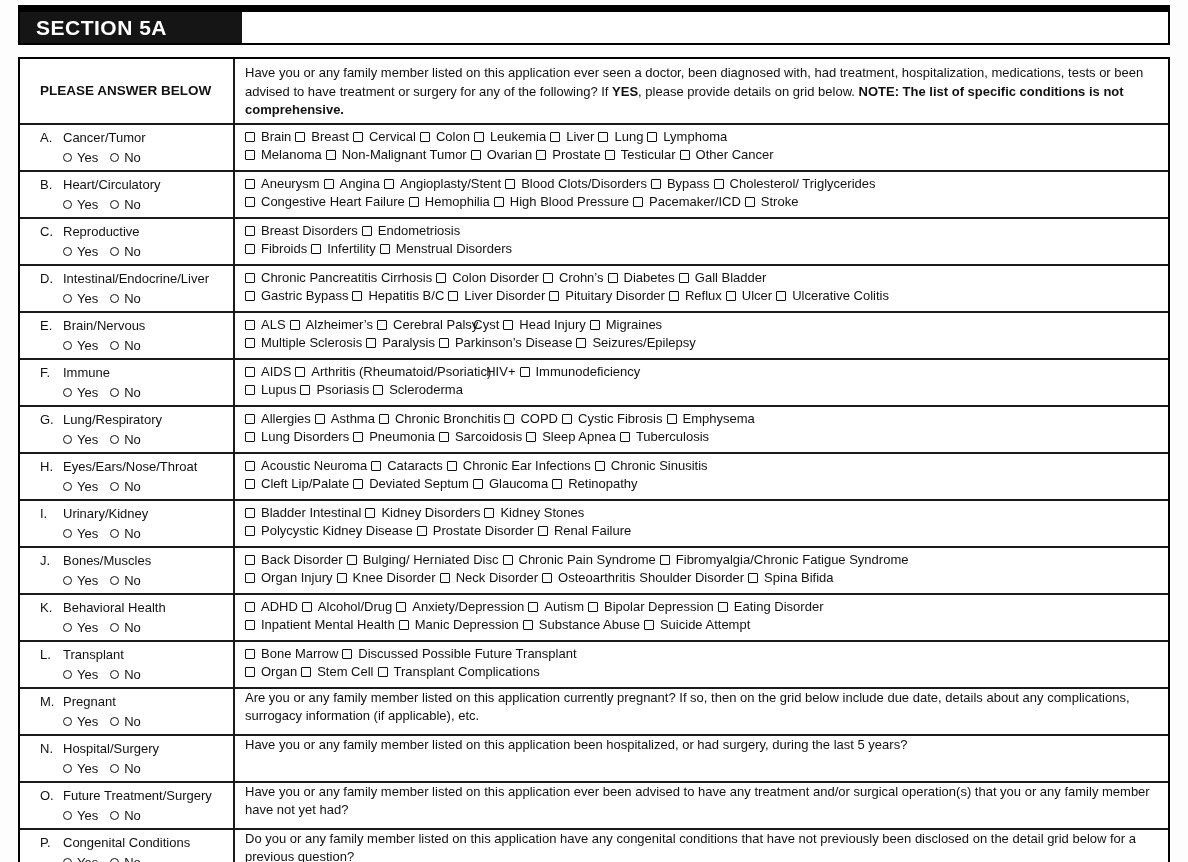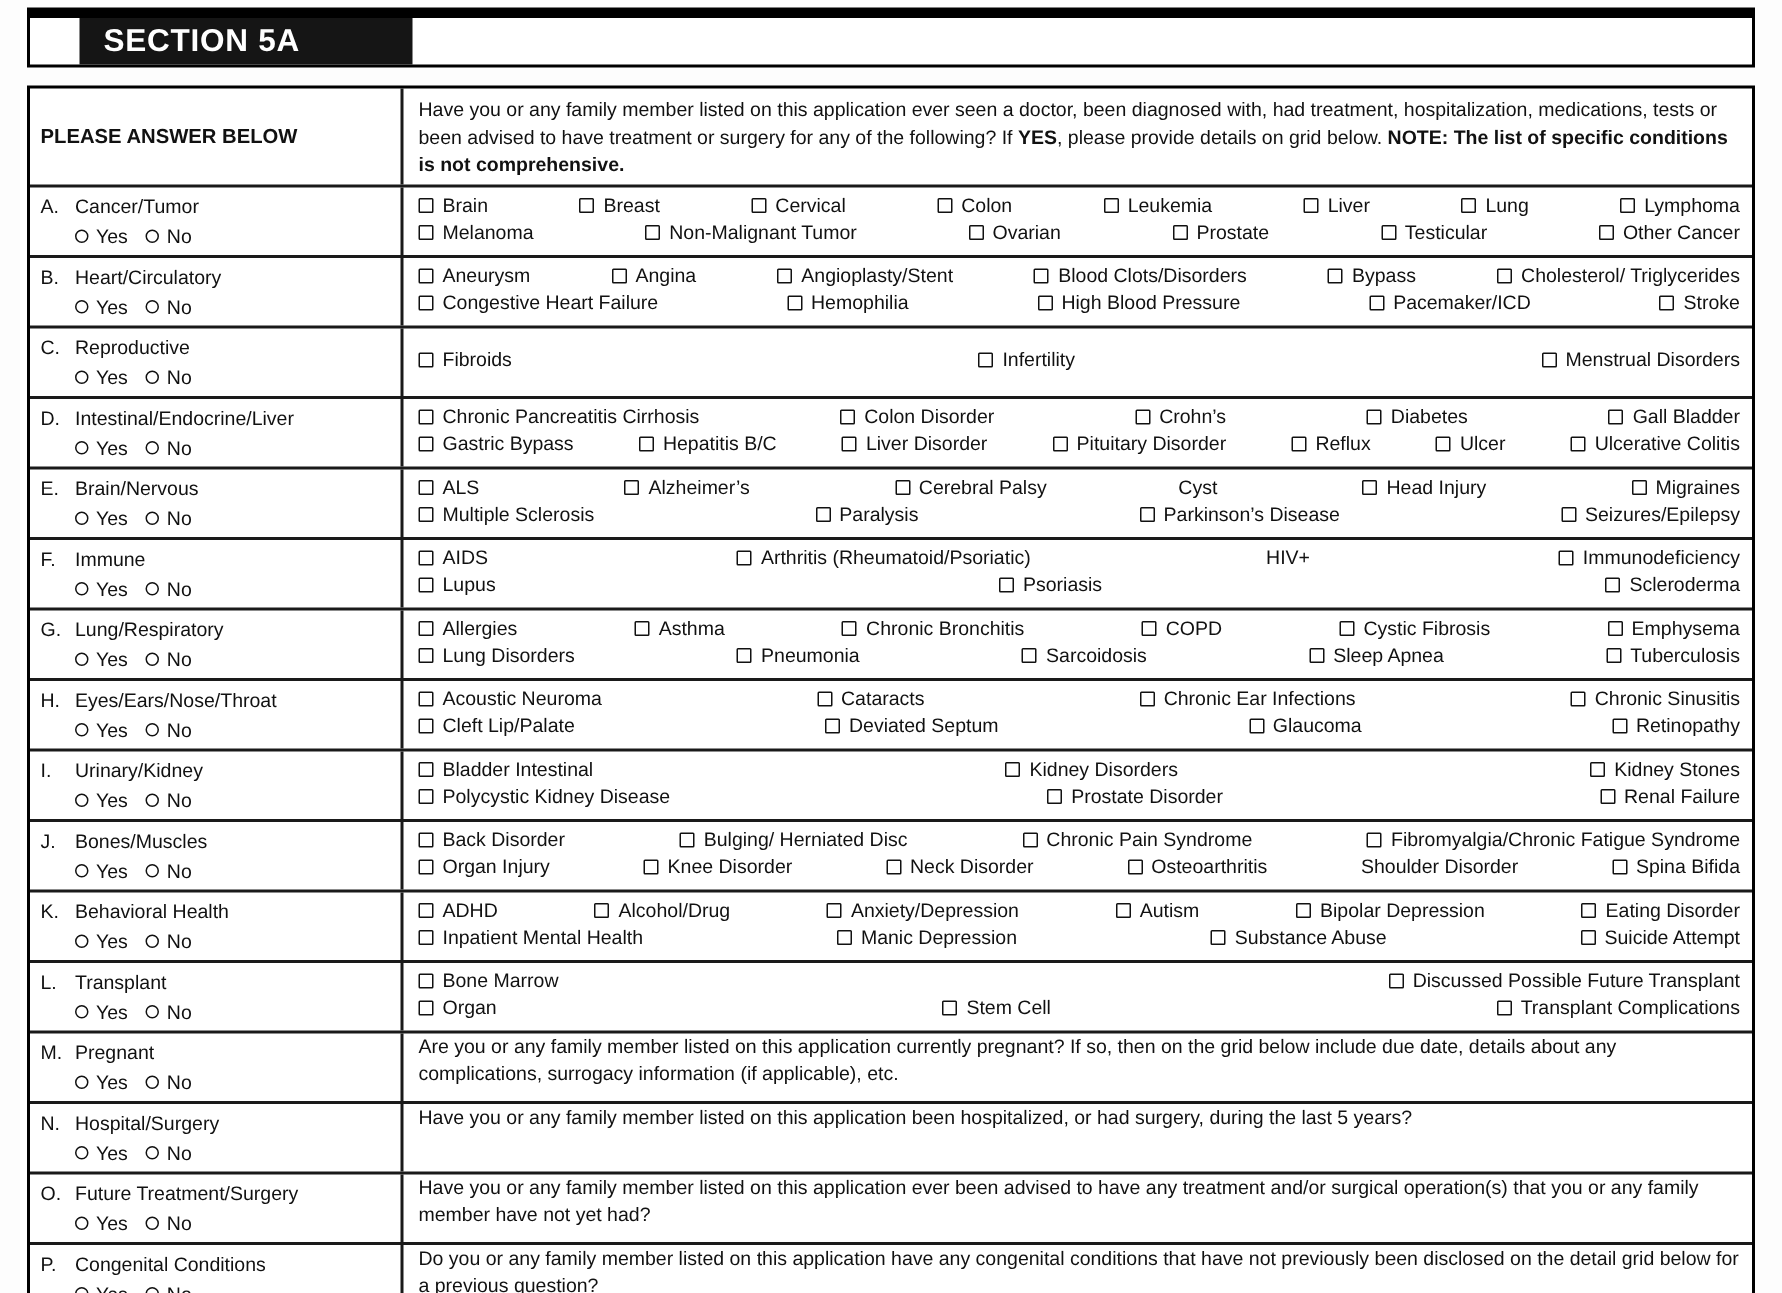--- a/index.html
+++ b/index.html
@@ -6,57 +6,57 @@
   body { background:#fff; }
   .page {
     width:1188px; height:862px; background:#fdfdfd;
     font-family:"Liberation Sans", sans-serif; color:#111;
     padding:5px 18px 0 18px; overflow:hidden;
   }
   
   .hdr {
     display:flex; align-items:stretch;
     border:2px solid #000; border-top:7px solid #000;
-    height:40px; background:#fff;padding-left:33px;
+    height:40px; background:#fff;
   }
   .hdr-left {
     width:222px; background:#151515; color:#fff;
     font-weight:bold; font-size:21px; letter-spacing:.5px;
     display:flex; align-items:center; padding-left:16px;
   }
   .hdr-right {
     flex:1; display:flex; align-items:center; padding-left:16px;
     font-weight:bold; font-size:19px; color:#101010;
   }
   
   .tbl { border:2px solid #000; margin-top:12px; background:#fff; }
   .row { display:flex; align-items:stretch; }
   .row + .row { border-top:2px solid #1a1a1a; }
   .cell-l {
-    width:249px; border-right:2px solid #1a1a1a; flex:none;
-    padding:4px 6px 3px 7px; font-size:13px; line-height:18px;
+    width:215px; border-right:2px solid #1a1a1a; flex:none;
+    padding:4px 6px 3px 20px; font-size:13px; line-height:18px;
   }
   .cell-r { flex:1; padding:0 8px 3px 10px; font-size:13px; line-height:18px; }
   
   .row-intro { min-height:55px; }
   .row-intro .cell-l { display:flex; align-items:center; font-weight:bold; font-size:13.5px; }
   .row-intro .cell-r { padding-top:5px; line-height:18.5px; }
   .b { font-weight:bold; }
   
   .drow { min-height:41px; }
   .cat-line { display:flex; }
   .letter { width:23px; flex:none; }
   .yn-line { display:flex; gap:12px; padding-left:23px; margin-top:2px; }
   .yn-opt { display:inline-flex; align-items:center; gap:5px; cursor:default; }
   .radio {
     width:9px; height:9px; border:1.5px solid #111; border-radius:50%;
     display:inline-block; flex:none; background:#fff;
   }
   .cb-lines { display:flex; flex-direction:column; justify-content:center; height:100%; }
-  .cb-line { display:flex; flex-wrap:wrap; column-gap:32px;justify-content:space-between; }
+  .cb-line { display:flex; flex-wrap:wrap; column-gap:4px; }
   .cb-item { display:inline-flex; align-items:center; gap:6px; white-space:nowrap; }
   .cb-item.tight { margin-left:-9px; }
   .cbox {
     width:10px; height:10px; border:1.6px solid #111; border-radius:1px;
     display:inline-block; flex:none; background:#fff;
   }
   .qtext { line-height:18.5px; }
 </style>
 </head>
 <body>
@@ -238,20 +238,30 @@
               <span class="radio"></span>
               <span class="yn-label">No</span>
             </span>
           </div>
         </div>
         <div class="cell-r">
           <div class="cb-lines">
             <div class="cb-line">
               <span class="cb-item">
                 <span class="cbox"></span>
+                <span>Breast Disorders</span>
+              </span>
+              <span class="cb-item">
+                <span class="cbox"></span>
+                <span>Endometriosis</span>
+              </span>
+            </div>
+            <div class="cb-line">
+              <span class="cb-item">
+                <span class="cbox"></span>
                 <span>Fibroids</span>
               </span>
               <span class="cb-item">
                 <span class="cbox"></span>
                 <span>Infertility</span>
               </span>
               <span class="cb-item">
                 <span class="cbox"></span>
                 <span>Menstrual Disorders</span>
               </span>

